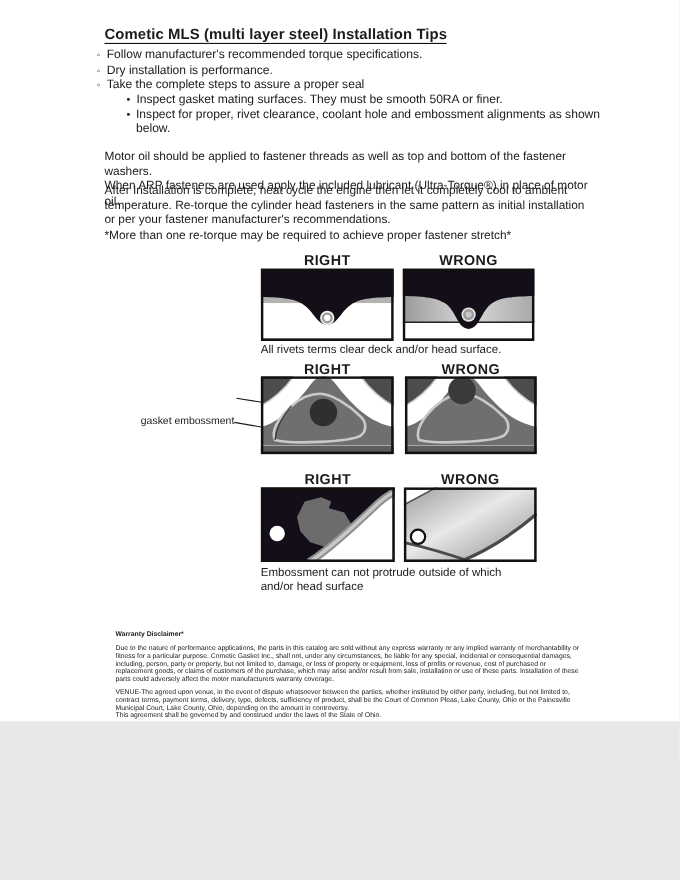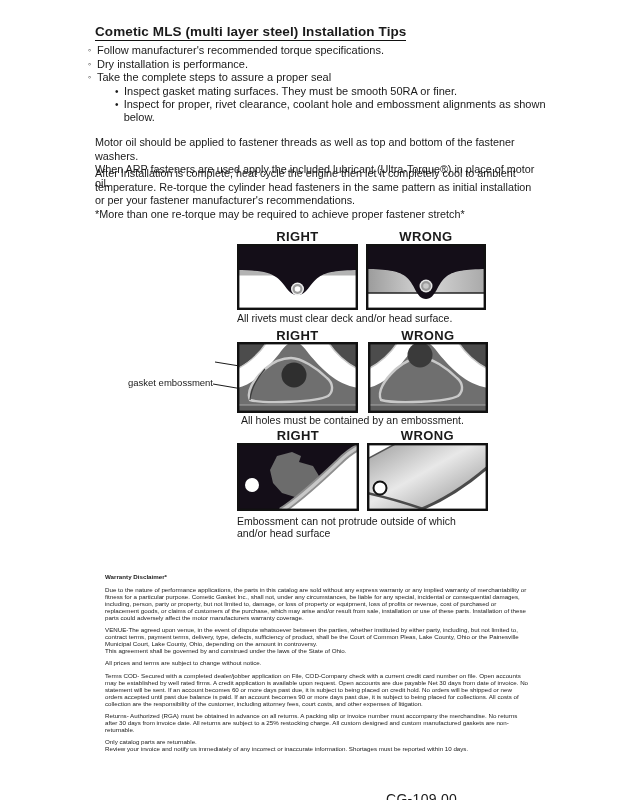--- a/index.html
+++ b/index.html
@@ -1,17 +1,17 @@
 <!DOCTYPE html>
 <html style="--ink: #140e18; --deck_gray: #b3b3b3; --gasket_gray: #6f6f6f; --bore_dark: #4c4c4c; --emboss_light: #c9c9c9; --hole_dark: #2f2f2f; --strip_dark: #5d5d5d; --text: #1a1a1a;"><head>
 <meta charset="utf-8">
 <style>
   html,body{margin:0;padding:0;background:#e8e8e8;}
   .page{
-    position:relative;width:618px;height:800px;background:#ffffff;
+    position:relative;width:618px;height:656px;background:#ffffff;
     font-family:"Liberation Sans",sans-serif;color:#1a1a1a;overflow:hidden;
     margin:0 auto;
   }
   .abs{position:absolute;}
   .pre{white-space:pre-line;}
   .title{
     font-size:13.5px;font-weight:bold;letter-spacing:.1px;
     border-bottom:1.6px solid #111;padding-bottom:1px;display:inline-block;
   }
   .bullet-row{display:flex;align-items:flex-start;font-size:11px;line-height:13px;margin-bottom:.5px;}
@@ -97,21 +97,21 @@
       <rect x="0" y="25" width="120" height="24" fill="url(#gDeck)"></rect>
       <path d="M0,49 H120" stroke="#222" stroke-width="1.4"></path>
       <path d="M0,0 H120 V25 C99,25.5 89,26.5 81,32 C71,39 70,55 60,55 C50,55 49,39 39,32 C31,26.5 21,25.5 0,25 Z" style="fill:var(--ink)"></path>
       <circle cx="60" cy="42" r="6.5" fill="#e6e6e6"></circle>
       <circle cx="60" cy="42" r="5" fill="#9a9a9a"></circle>
       <circle cx="60" cy="42" r="2.8" fill="#c9c9c9"></circle>
       <rect x="1.2" y="1.2" width="117.6" height="63.6" fill="none" stroke="#111" stroke-width="2.4"></rect>
     </svg>
   </div>
 
-  <div class="abs caption" style="left:237px;top:312px;">All rivets must clear deck and/or head surface.</div>
+  <div class="abs caption" style="left:237px;top:312px;">All rivets terms clear deck and/or head surface.</div>
 
   <div class="abs rw-label" style="left:237px;top:328px;width:121px;">RIGHT</div>
   <div class="abs rw-label" style="left:368px;top:328px;width:120px;">WRONG</div>
 
   <div class="abs callout" style="left:100px;top:377px;width:113px;">gasket embossment</div>
 
   <svg class="abs" style="left:110px;top:330px;pointer-events:none;" width="270" height="100" viewBox="0 0 270 100">
     <line x1="105" y1="32" x2="185" y2="45" stroke="#1a1a1a" stroke-width="1"></line>
     <line x1="103" y1="54" x2="150" y2="62" stroke="#1a1a1a" stroke-width="1"></line>
   </svg>
@@ -142,21 +142,20 @@
       <path d="M120,0 H90 C98,12 110,22 120,27 Z" style="fill:var(--bore_dark)"></path>
       <path d="M90,0 C98,12 110,22 120,27" fill="none" style="stroke:var(--emboss_light)" stroke-width="1.4"></path>
       <rect x="0" y="63" width="120" height="8" style="fill:var(--strip_dark)"></rect>
       <path d="M0,63 H120" stroke="#a8a8a8" stroke-width="1"></path>
       <path d="M13,58 C9,50 16,38 28,27 C36,20 45,16 54,16 C64,16 79,26 89,36 C95,41 96,49 90,54 C79,60 28,62 13,58 Z" fill="none" style="stroke:var(--emboss_light)" stroke-width="2.4"></path>
       <circle cx="52" cy="13" r="12.5" fill="#3a3a3a"></circle>
       <rect x="1.2" y="1.2" width="117.6" height="68.6" fill="none" stroke="#111" stroke-width="2.4"></rect>
     </svg>
   </div>
 
-  <div class="abs caption" style="left:241px;top:414px;">All holes must be contained by an embossment.</div>
 
   <div class="abs rw-label" style="left:237px;top:428px;width:122px;">RIGHT</div>
   <div class="abs rw-label" style="left:367px;top:428px;width:121px;">WRONG</div>
 
   <div class="diagram-box" style="left:237px;top:443px;">
     <svg width="122" height="68" viewBox="0 0 122 68">
       <rect x="0" y="0" width="122" height="68" fill="#ffffff"></rect>
       <path d="M0,0 H122 V5 C104,14 84,32 68,50 C60,59 53,64 45,68 L0,68 Z" style="fill:var(--ink)"></path>
       <path d="M40,13 L55,9 L64,13 L62,19 L76,23 L82,33 L72,46 L58,54 L45,50 L36,40 L33,27 Z" fill="#6c6c6c"></path>
       <path d="M44,68 C60,58 82,38 102,19 C110,11 116,7 122,4" fill="none" stroke="#8f8f8f" stroke-width="7"></path>

